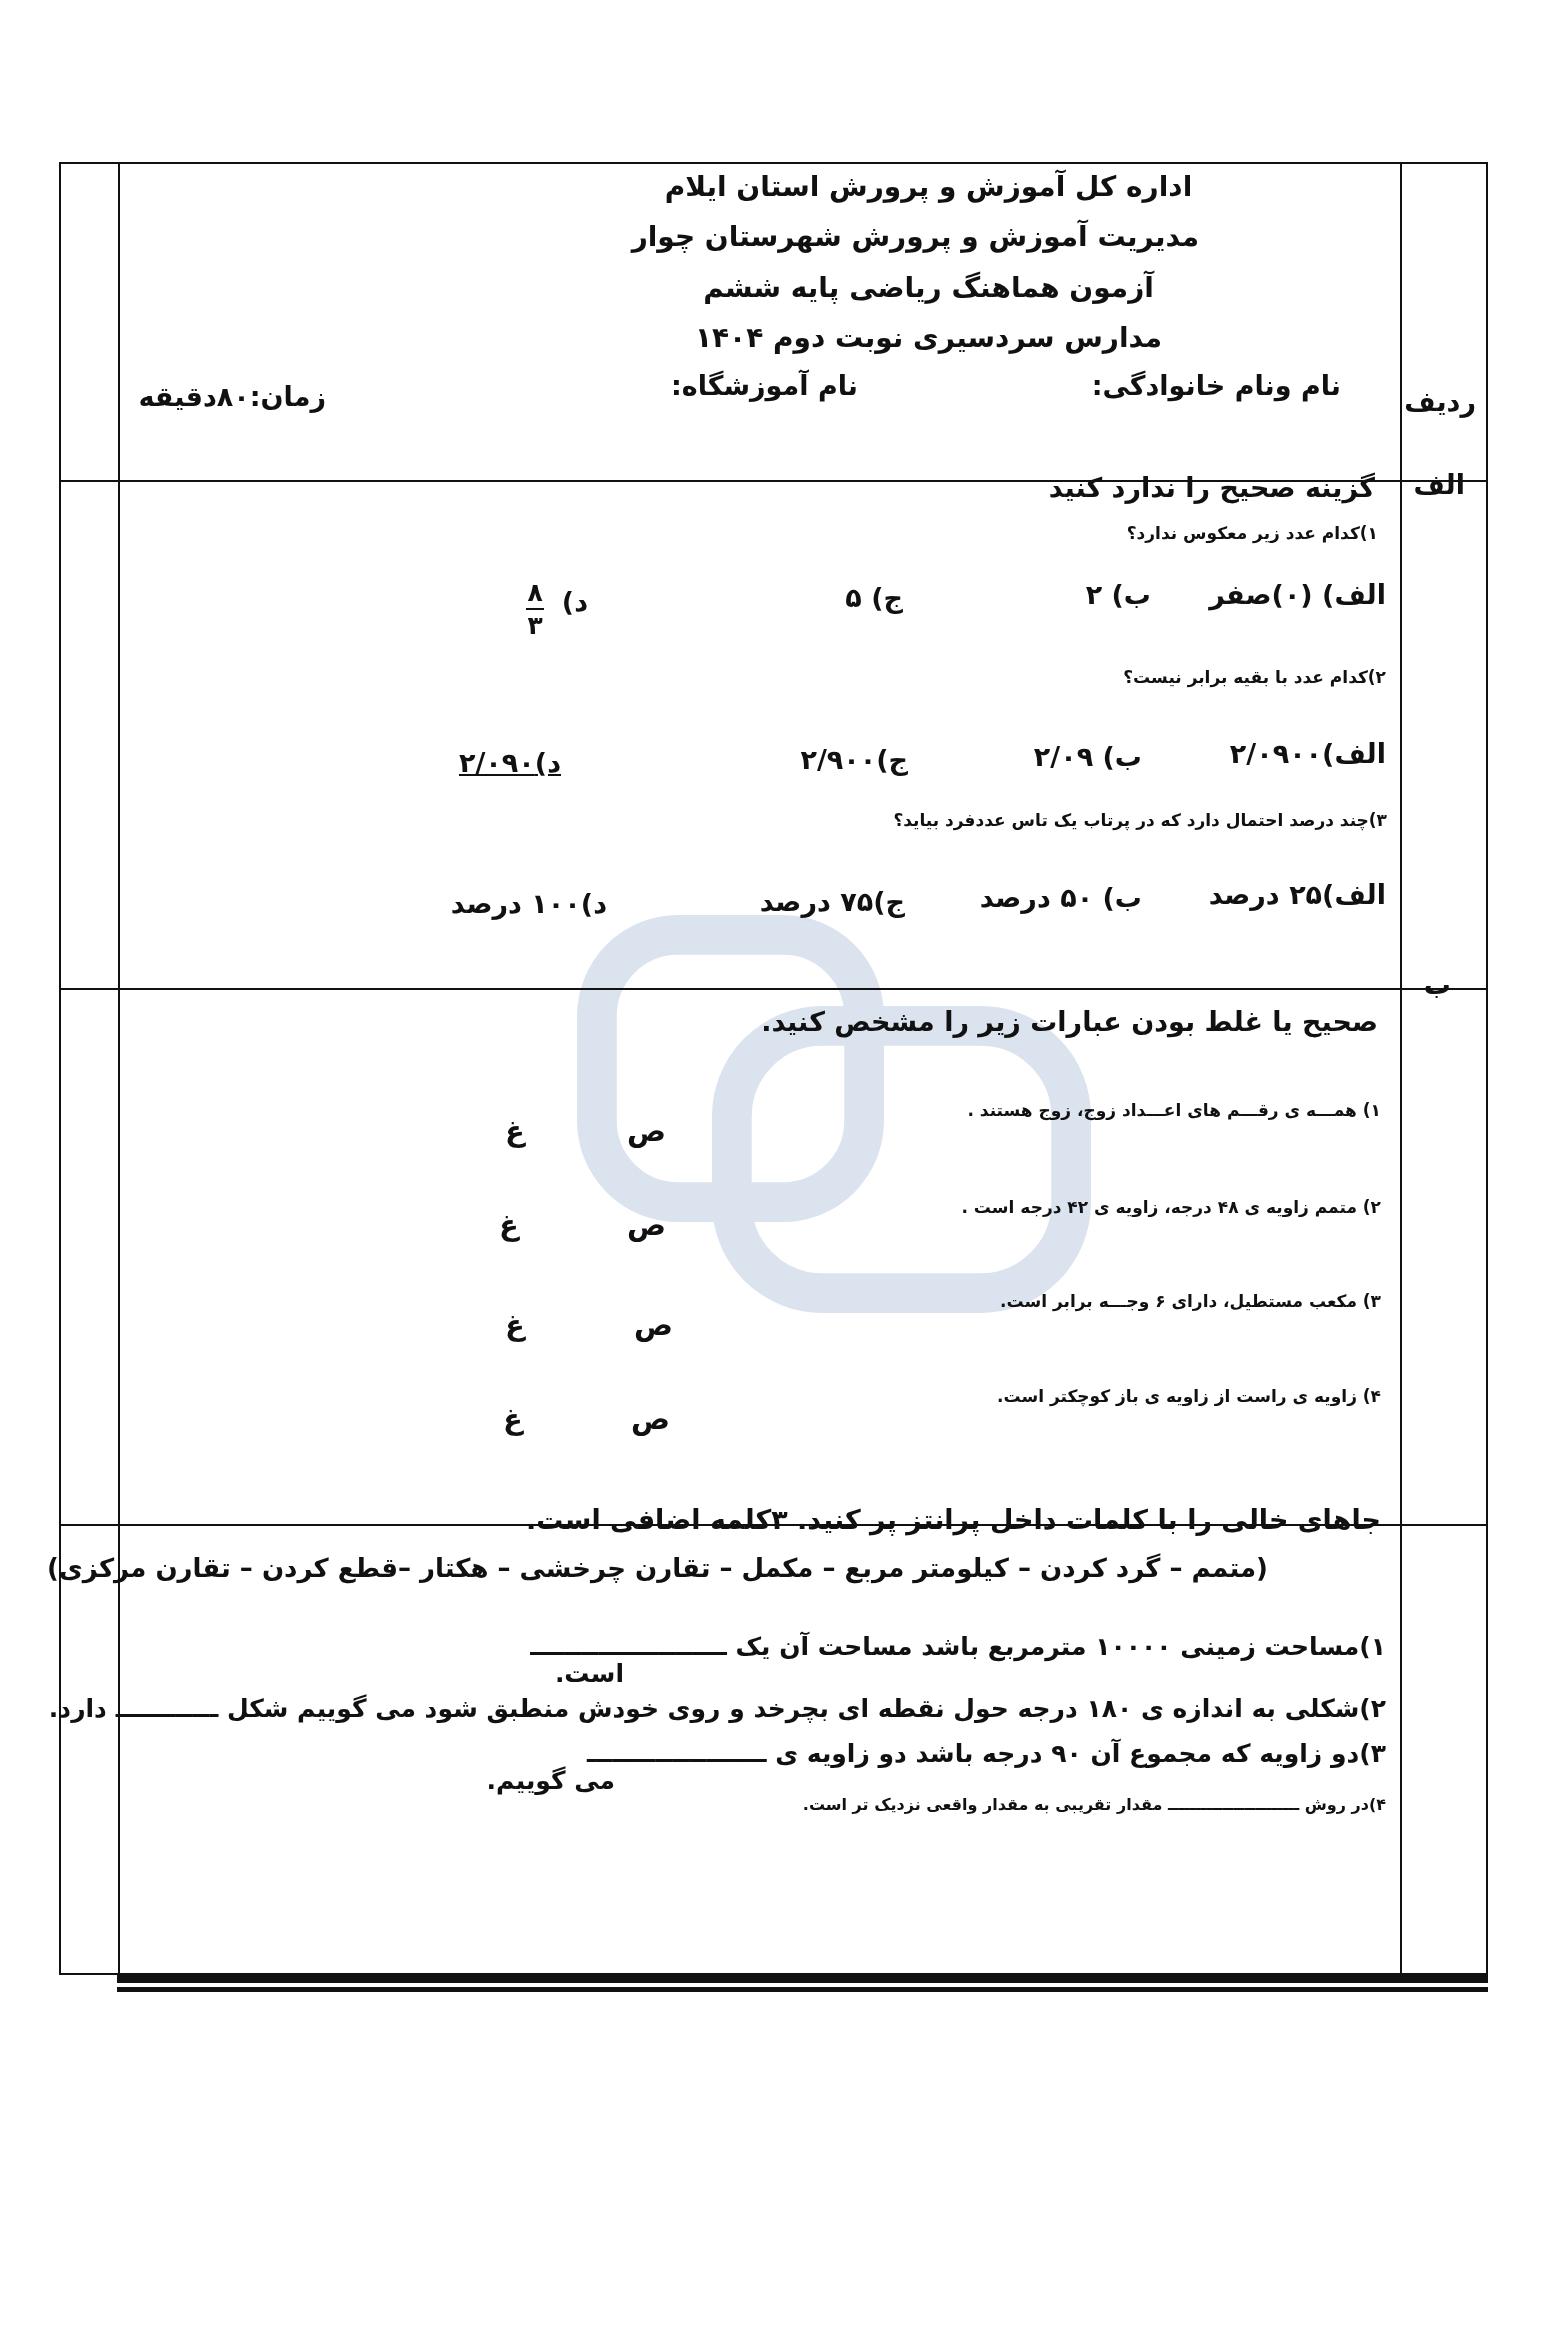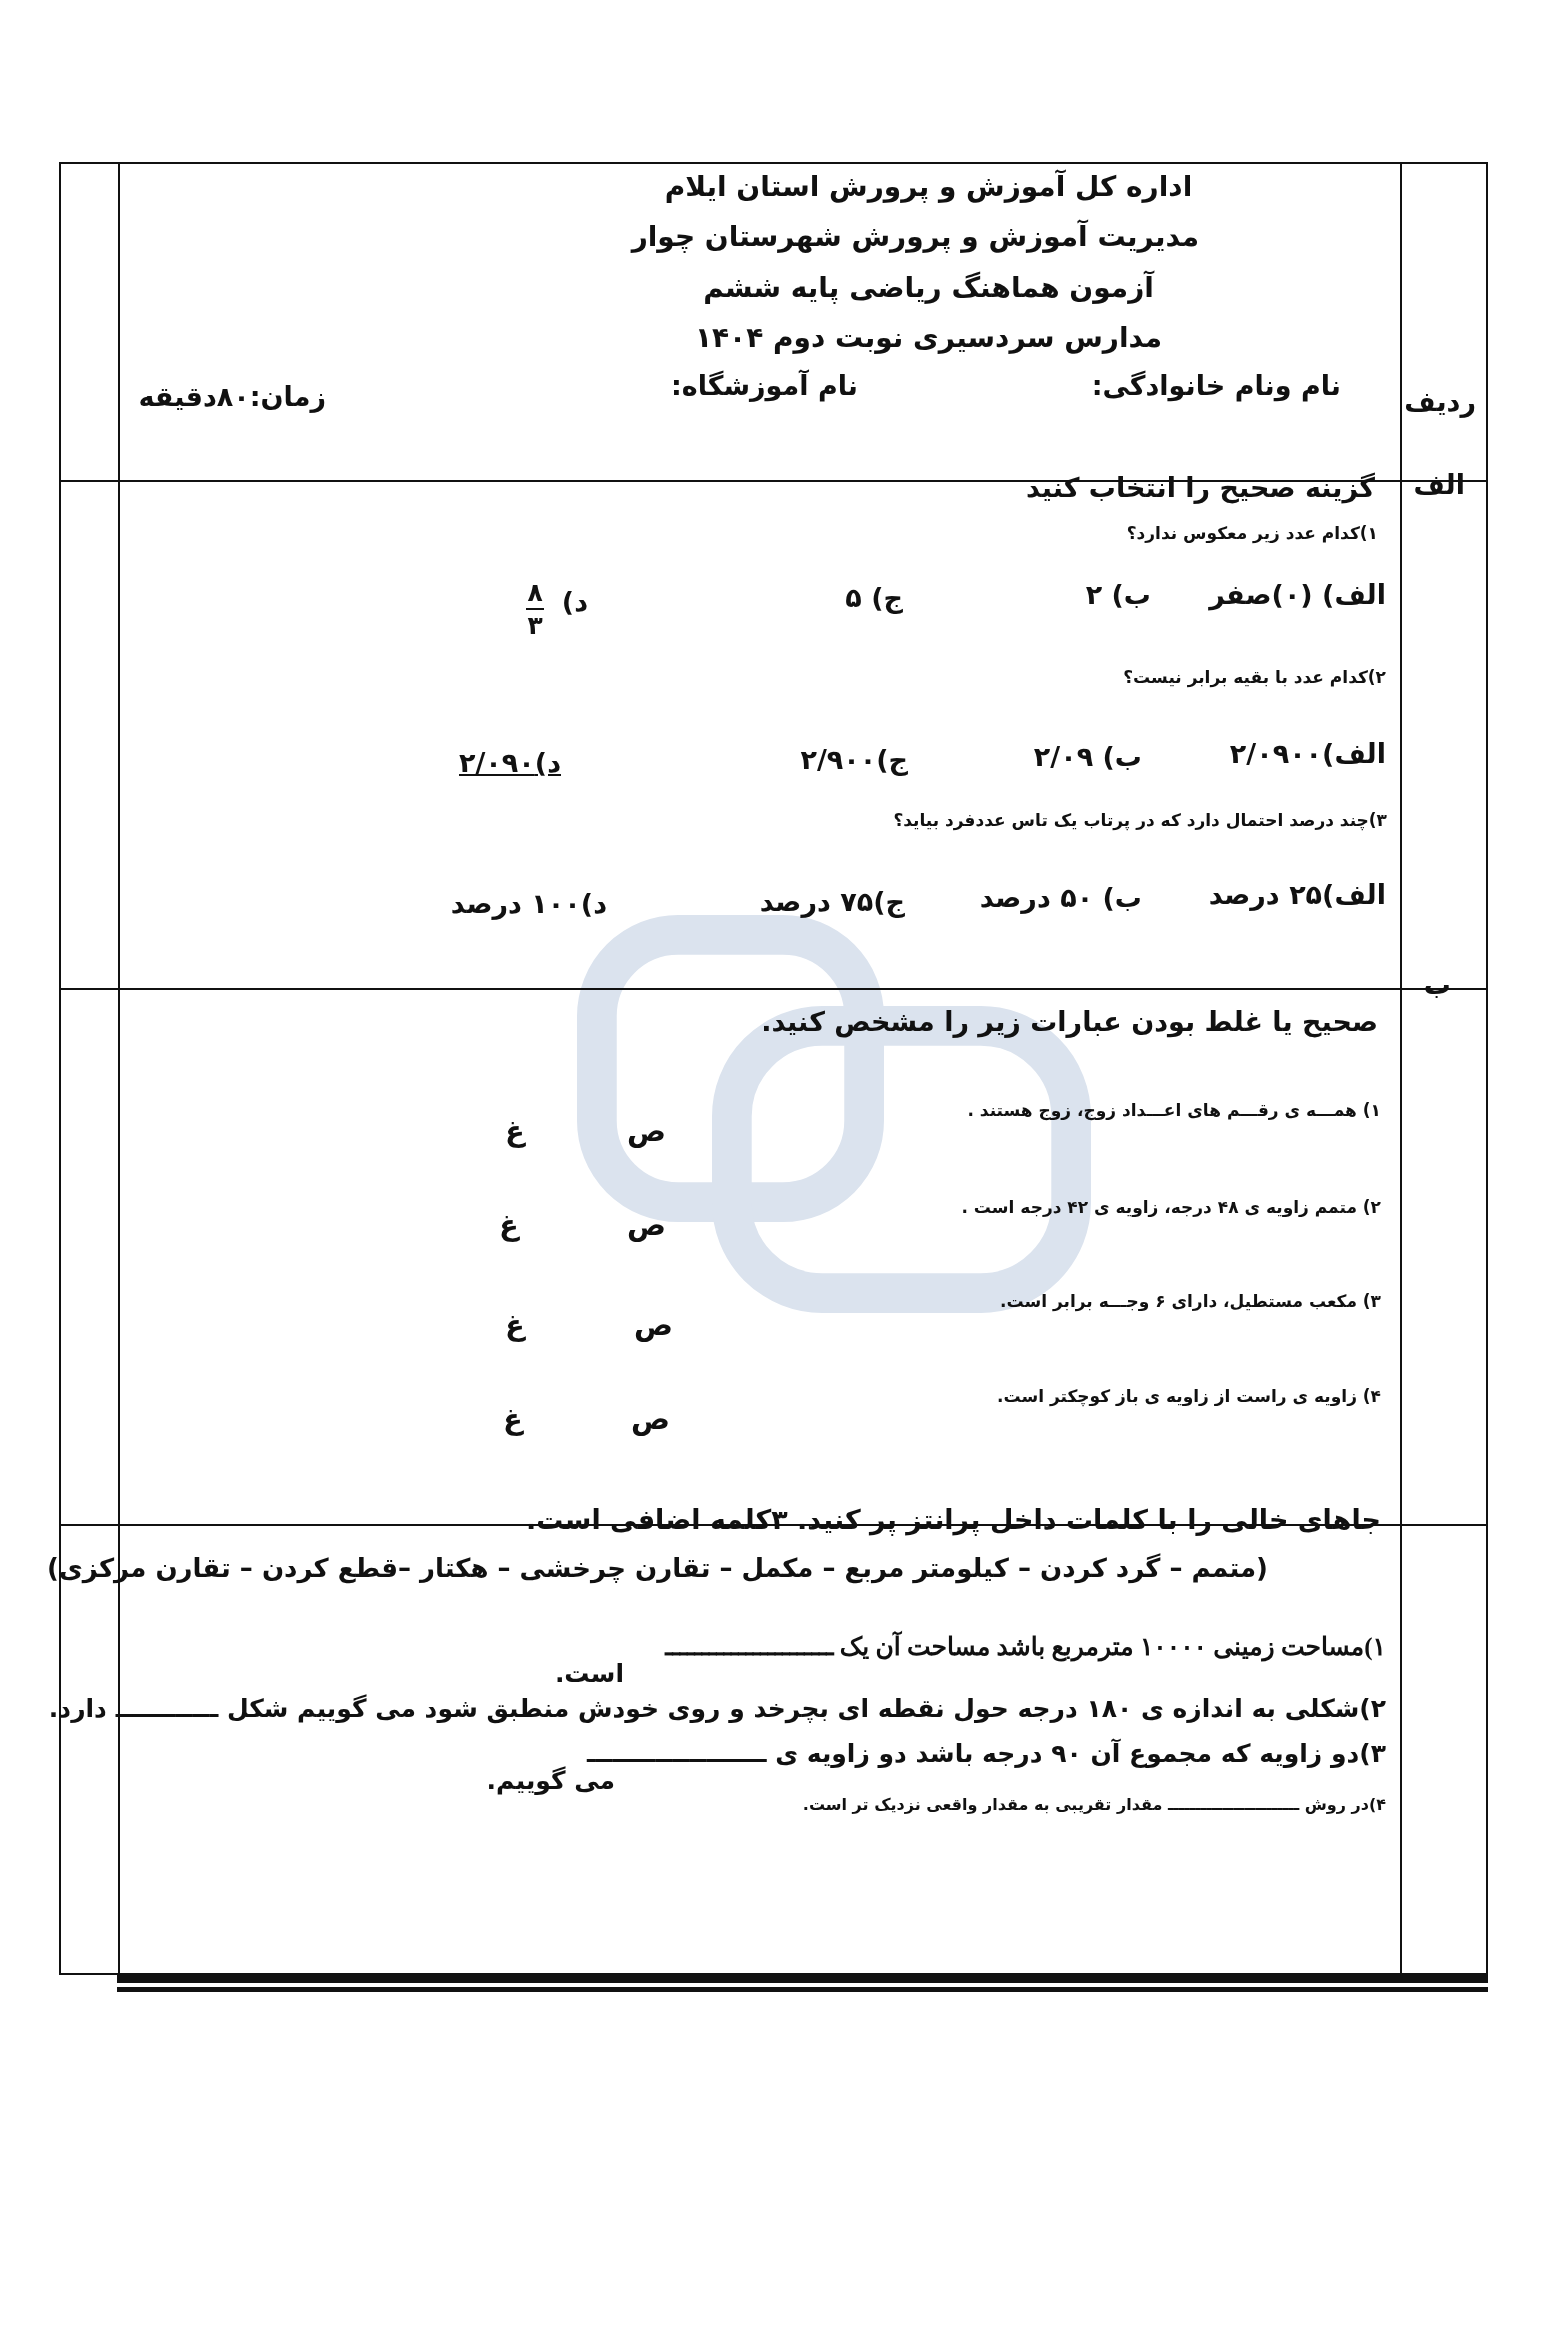--- a/index.html
+++ b/index.html
@@ -91,21 +91,21 @@
   <div class="t hdr-line" style="top:170px;">اداره کل آموزش و پرورش استان ایلام</div>
   <div class="t hdr-line" style="top:271px;">آزمون هماهنگ ریاضی پایه ششم</div>
   <div class="t hdr-line" style="top:321px;">مدارس سردسیری نوبت دوم ۱۴۰۴</div>
 
   <div class="t row-label" style="right:90px; top:370px;margin-top:16px;">ردیف</div>
   <div class="t hdr-meta" style="right:225px; top:370px;">نام ونام خانوادگی:</div>
   <div class="t hdr-meta" style="right:708px; top:370px;">نام آموزشگاه:</div>
   <div class="t hdr-meta" style="right:1240px; top:381px;">زمان:۸۰دقیقه</div>
 
   <div class="t row-label" style="right:101px; top:469px;">الف</div>
-  <div class="t q-title" style="right:191px; top:472px;">گزینه صحیح را انتخاب کنید</div>
+  <div class="t q-title" style="right:191px; top:472px;">گزینه صحیح را ندارد کنید</div>
 
   <div class="t q" style="right:188px; top:523px;">۱)کدام عدد زیر معکوس ندارد؟</div>
   <div class="t opt" style="right:180px; top:579px;">الف) (۰)صفر</div>
   <div class="t opt" style="right:415px; top:579px;">ب) ۲</div>
   <div class="t opt" style="right:663px; top:582px;">ج) ۵</div>
   <div class="t opt" style="right:978px; top:586px;">د)</div>
   <div class="frac" style="left:526px; top:580px;">
     <span>۸</span>
     <span class="bar"></span>
     <span>۳</span>
@@ -139,21 +139,21 @@
   <div class="t tf" style="left:505px; top:1308px;">غ</div>
 
   <div class="t q" style="right:185px; top:1386px;">۴)  زاویه ی راست از زاویه ی باز کوچکتر است.</div>
   <div class="t tf" style="left:631px; top:1402px;">ص</div>
   <div class="t tf" style="left:503px; top:1402px;">غ</div>
 
   <div class="t row-label" style="right:101px; top:1533px;"></div>
   <div class="t q-title" style="right:185px; top:1504px;">جاهای خالی را با کلمات داخل پرانتز پر کنید. ۳کلمه اضافی است.</div>
   <div class="t q" style="right:298px; top:1553px; font-size:26px;">(متمم – گرد کردن – کیلومتر مربع – مکمل – تقارن چرخشی – هکتار –قطع کردن – تقارن مرکزی)</div>
 
-  <div class="t q" style="right:180px; top:1632px; font-size:25px;font-family:Liberation Serif, serif;">۱)مساحت زمینی ۱۰۰۰۰ مترمربع باشد مساحت آن یک ـــــــــــــــــــــــ</div>
+  <div class="t q" style="right:180px; top:1632px; font-size:25px;">۱)مساحت زمینی ۱۰۰۰۰ مترمربع باشد مساحت آن یک ـــــــــــــــــــــــ</div>
   <div class="t q" style="right:942px; top:1659px; font-size:25px;">است.</div>
 
   <div class="t q" style="right:180px; top:1694px; font-size:25px;">۲)شکلی به اندازه ی ۱۸۰ درجه حول نقطه ای بچرخد و روی خودش منطبق شود می گوییم شکل ــــــــــــ دارد.</div>
 
   <div class="t q" style="right:180px; top:1739px; font-size:25px;">۳)دو زاویه که مجموع آن ۹۰ درجه باشد دو زاویه ی ـــــــــــــــــــــ</div>
   <div class="t q" style="right:951px; top:1766px; font-size:25px;">می گوییم.</div>
 
   <div class="t q" style="right:180px; top:1795px; font-size:16px;">۴)در روش ــــــــــــــــــــــــ مقدار تقریبی به مقدار واقعی نزدیک تر است.</div>
 
 </div>

